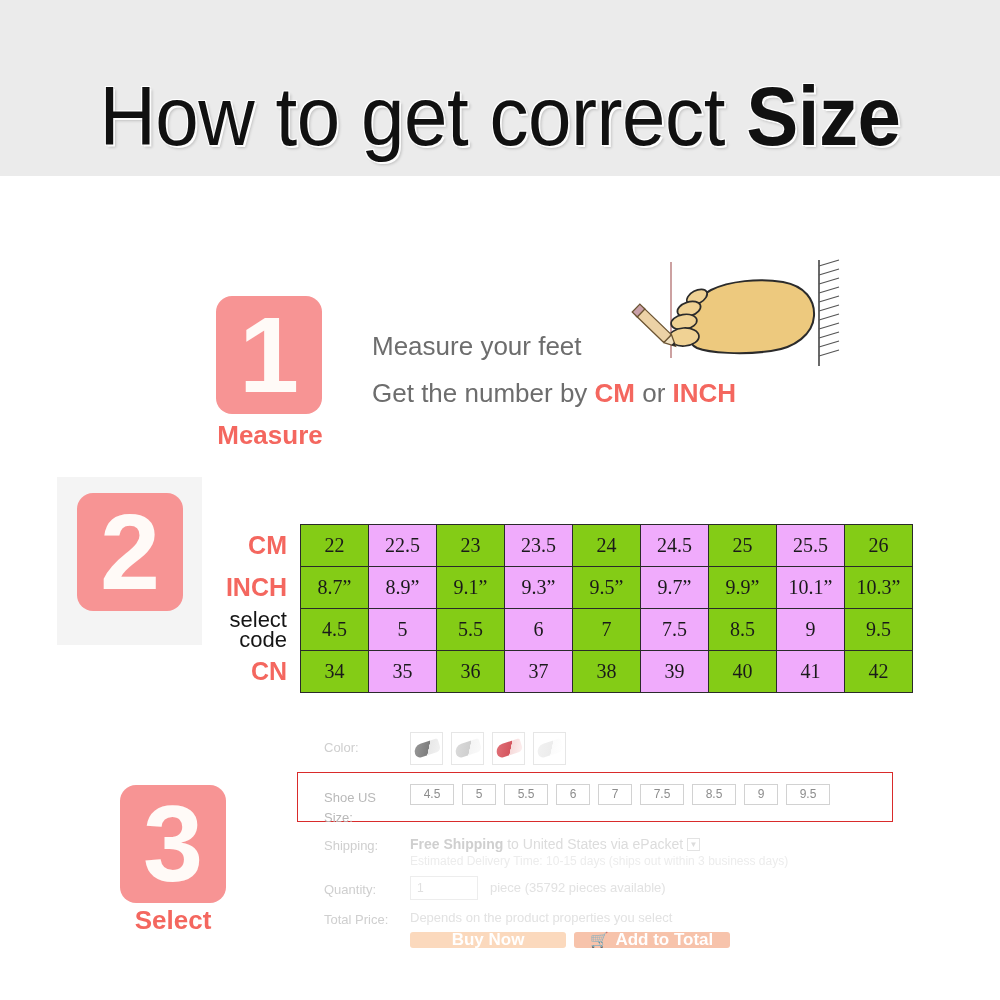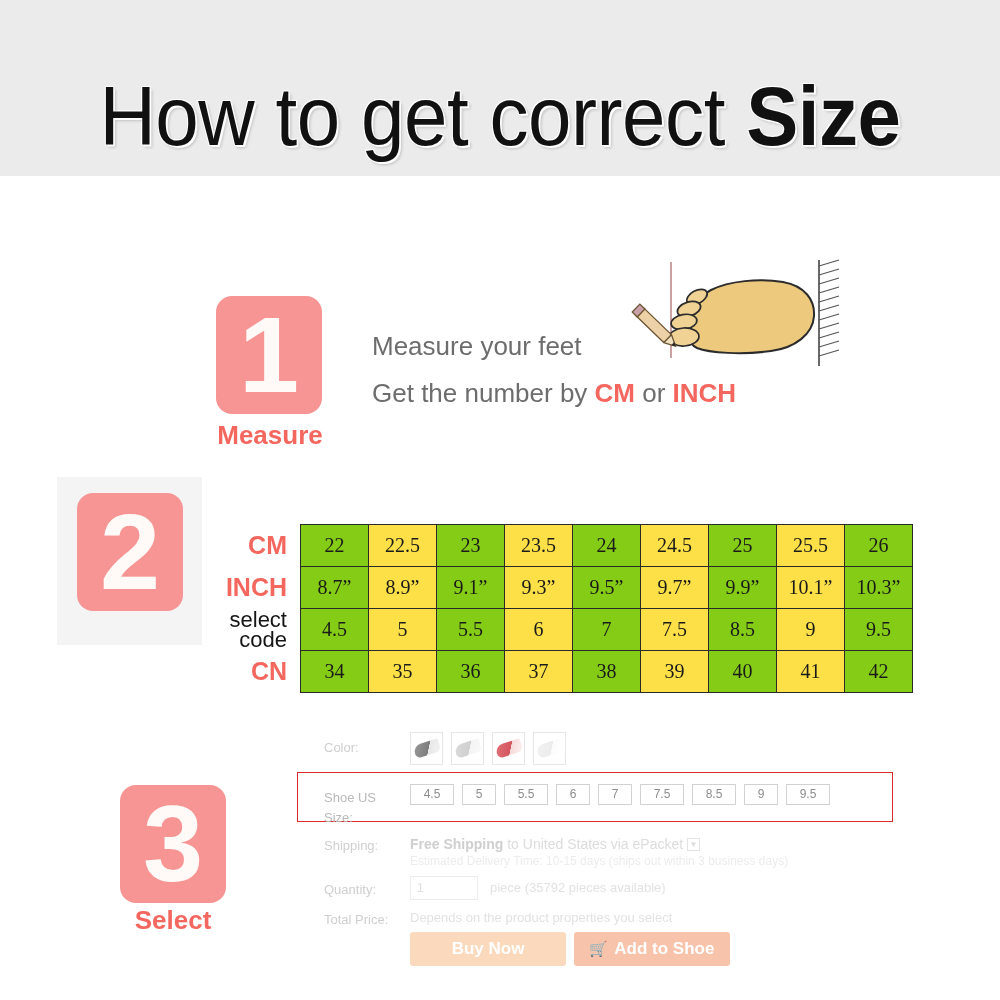--- a/index.html
+++ b/index.html
@@ -97,21 +97,21 @@
   .size-table {
     position: absolute; left: 300px; top: 524px;
     border-collapse: collapse;
     font-family: "Liberation Serif", serif;
   }
   .size-table td {
     width: 68px; height: 42px;
     border: 1px solid #2a2a2a;
     text-align: center; vertical-align: middle;
     font-size: 20px; color: #1a1a1a;
-    background: #fde047;
+    background: #f0abfc;
   }
   .size-table td.shade { background: #84cc16; }
 
   
   .order-panel { position: absolute; left: 300px; top: 726px; width: 620px; height: 230px; margin-top: 6px; }
   .rowlabel {
     position: absolute; left: 24px; font-size: 13px; color: #cfcfcf;
     font-family: "Liberation Sans", sans-serif; white-space: nowrap;
   }
   .swatches { position: absolute; left: 110px; top: 0; display: flex; gap: 8px; }
@@ -143,21 +143,21 @@
 
   .qty-input {
     position: absolute; left: 110px; top: 144px; width: 68px; height: 24px;
     border: 1px solid #ededed; background: #fff; color: #e0e0e0;
     font-size: 12px; line-height: 22px; padding-left: 6px;
     font-family: "Liberation Sans", sans-serif;
   }
   .qty-note { position: absolute; left: 190px; top: 148px; font-size: 13px; color: #e2e2e2; white-space: nowrap; }
   .price-note { position: absolute; left: 110px; top: 178px; font-size: 13px; color: #e2e2e2; white-space: nowrap; }
 
-  .cta { position: absolute; top: 200px; height: 34px; border-radius: 3px;
+  .cta { position: absolute; top: 200px; height: 16px; border-radius: 3px;
          display: flex; align-items: center; justify-content: center;
          font-size: 17px; font-weight: bold; color: #ffffff;
          font-family: "Liberation Sans", sans-serif; }
   #buy-now { left: 110px; width: 156px; background: #fbd9bd; }
   #add-cart { left: 274px; width: 156px; background: #f7c3ab; }
   .cart-icon { margin-right: 6px; font-size: 15px; }
 </style>
 </head>
 <body>
 
@@ -317,17 +317,17 @@
     <div class="rowlabel" style="top:150px;">Quantity:</div>
     <div class="qty-input">1</div>
     <div class="qty-note">piece (35792 pieces available)</div>
 
     <div class="rowlabel" style="top:180px;">Total Price:</div>
     <div class="price-note">Depends on the product properties you select</div>
 
     <div class="cta" id="buy-now">Buy Now</div>
     <div class="cta" id="add-cart">
       <span class="cart-icon">🛒</span>
-        <span>Add to Shoe</span>
+        <span>Add to Total</span>
     </div>
   </div>
 
 </div>
 
 </body></html>

